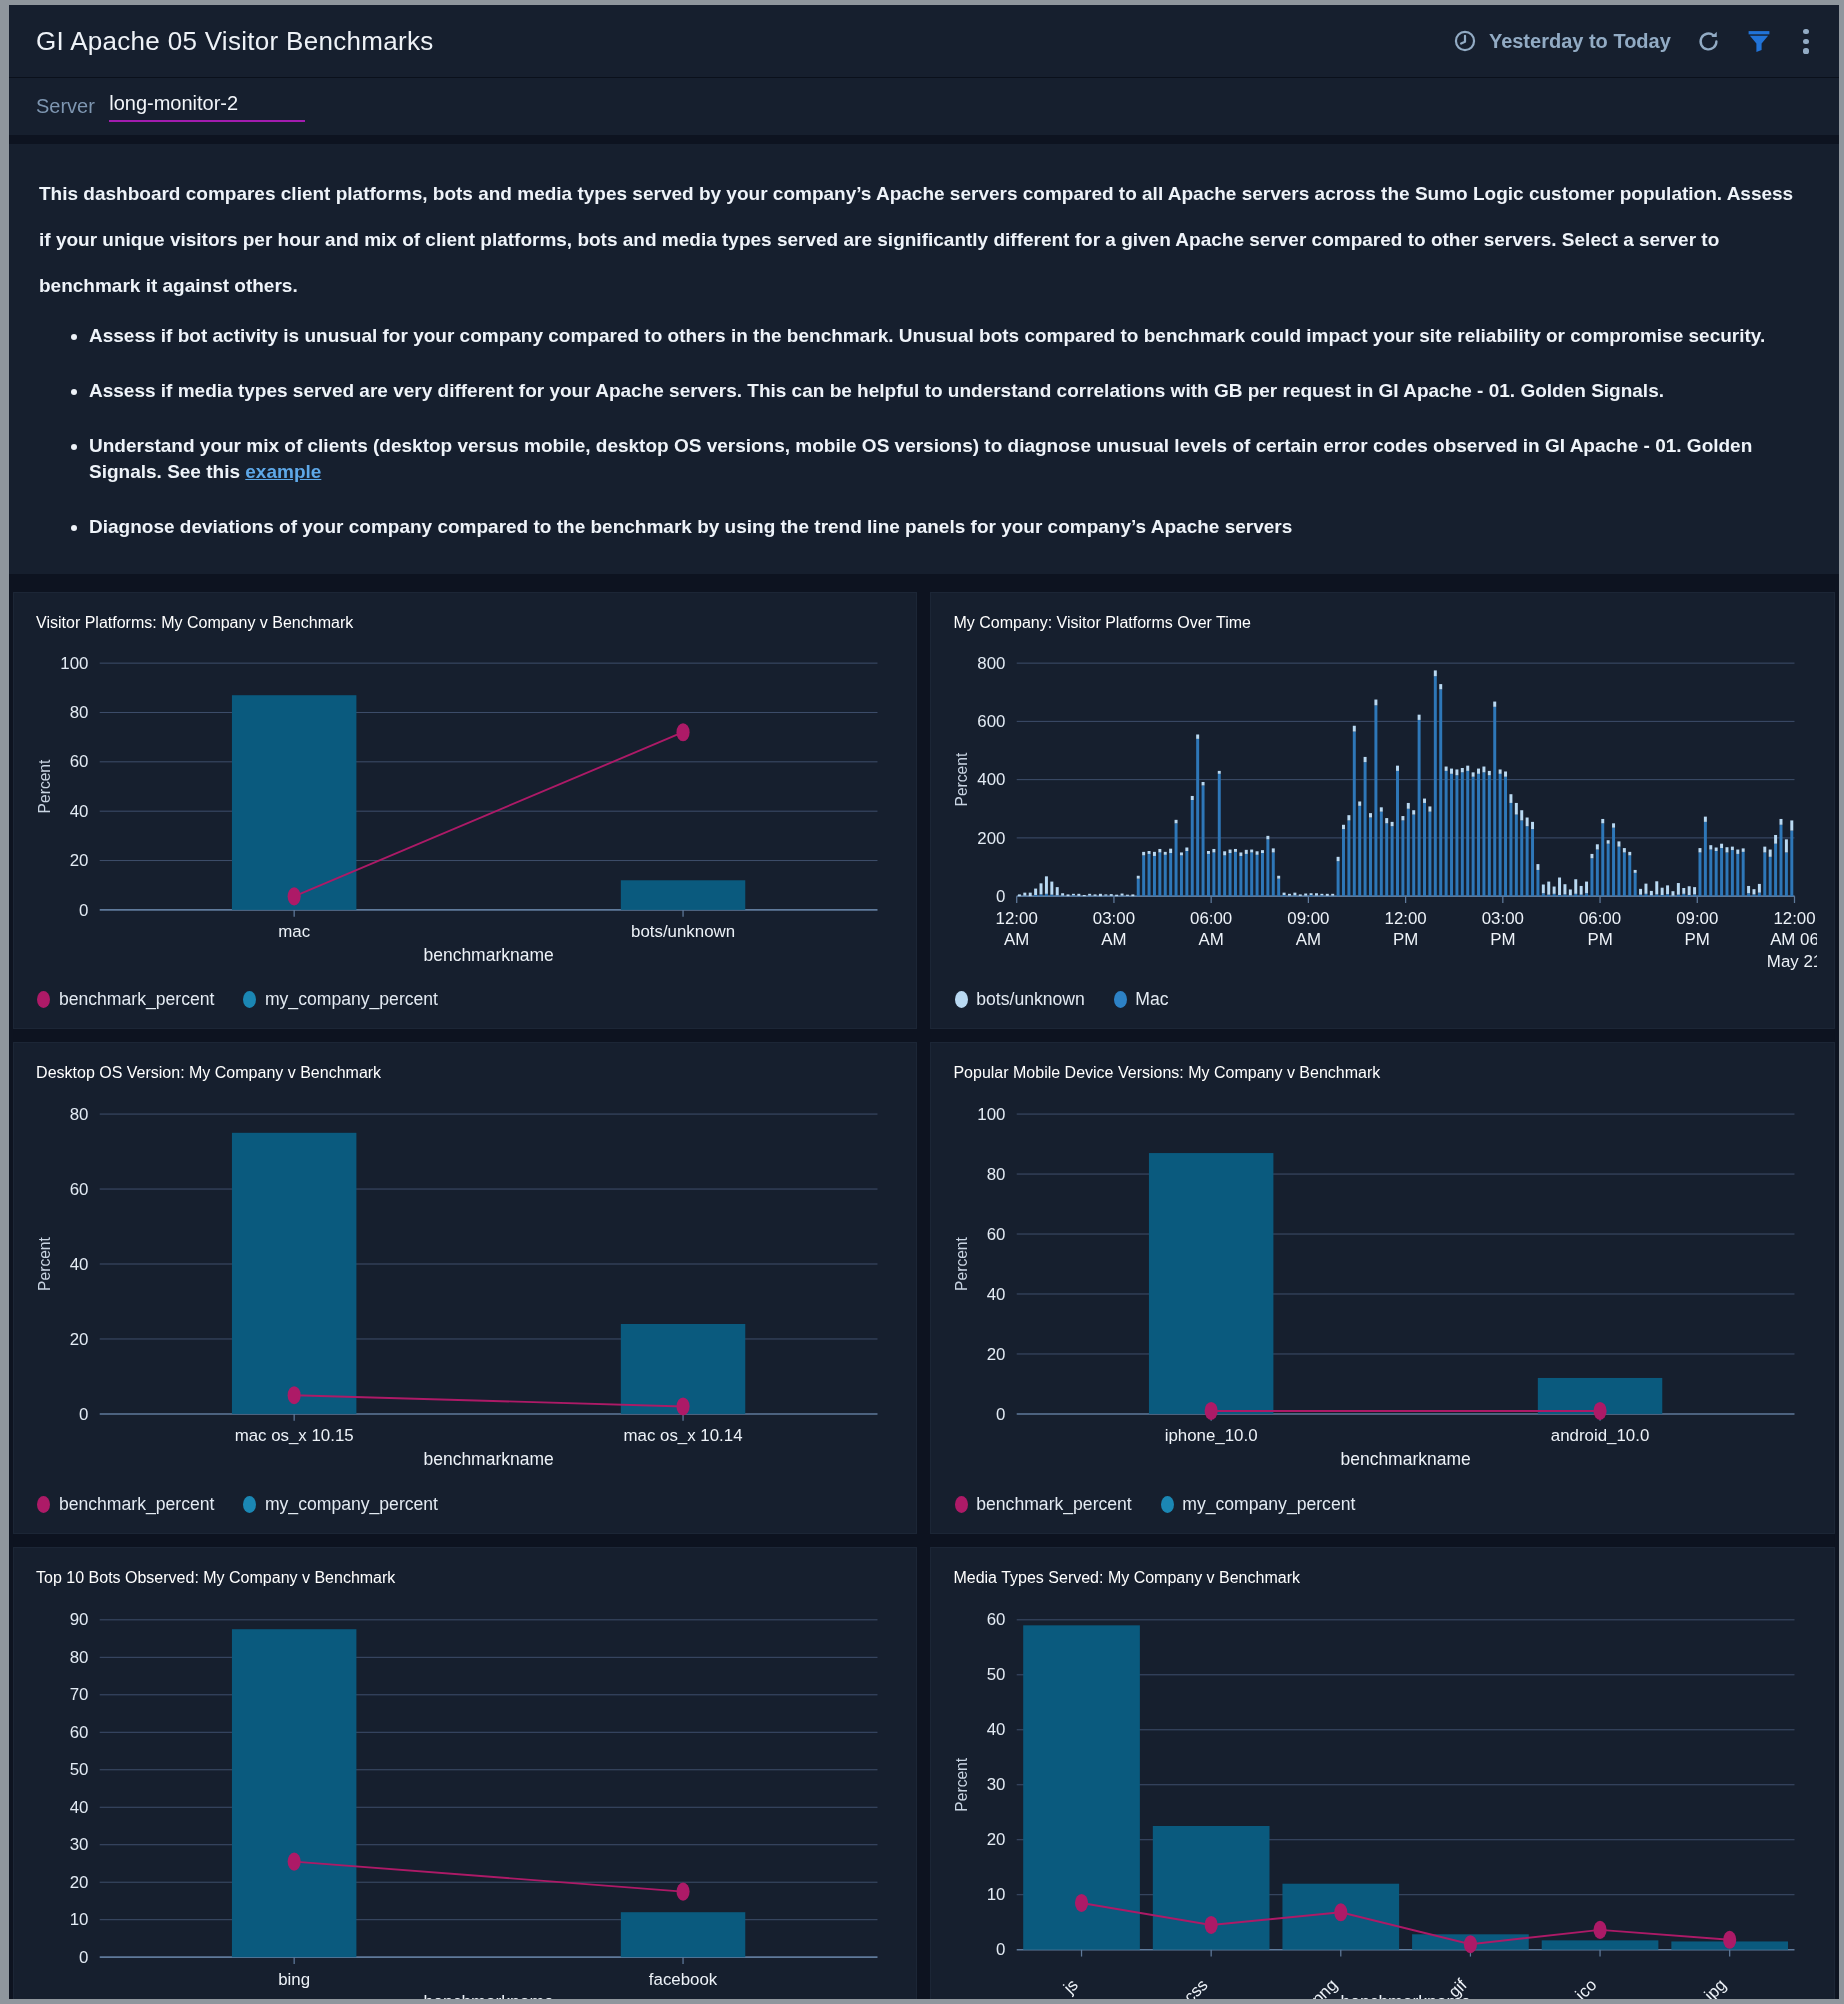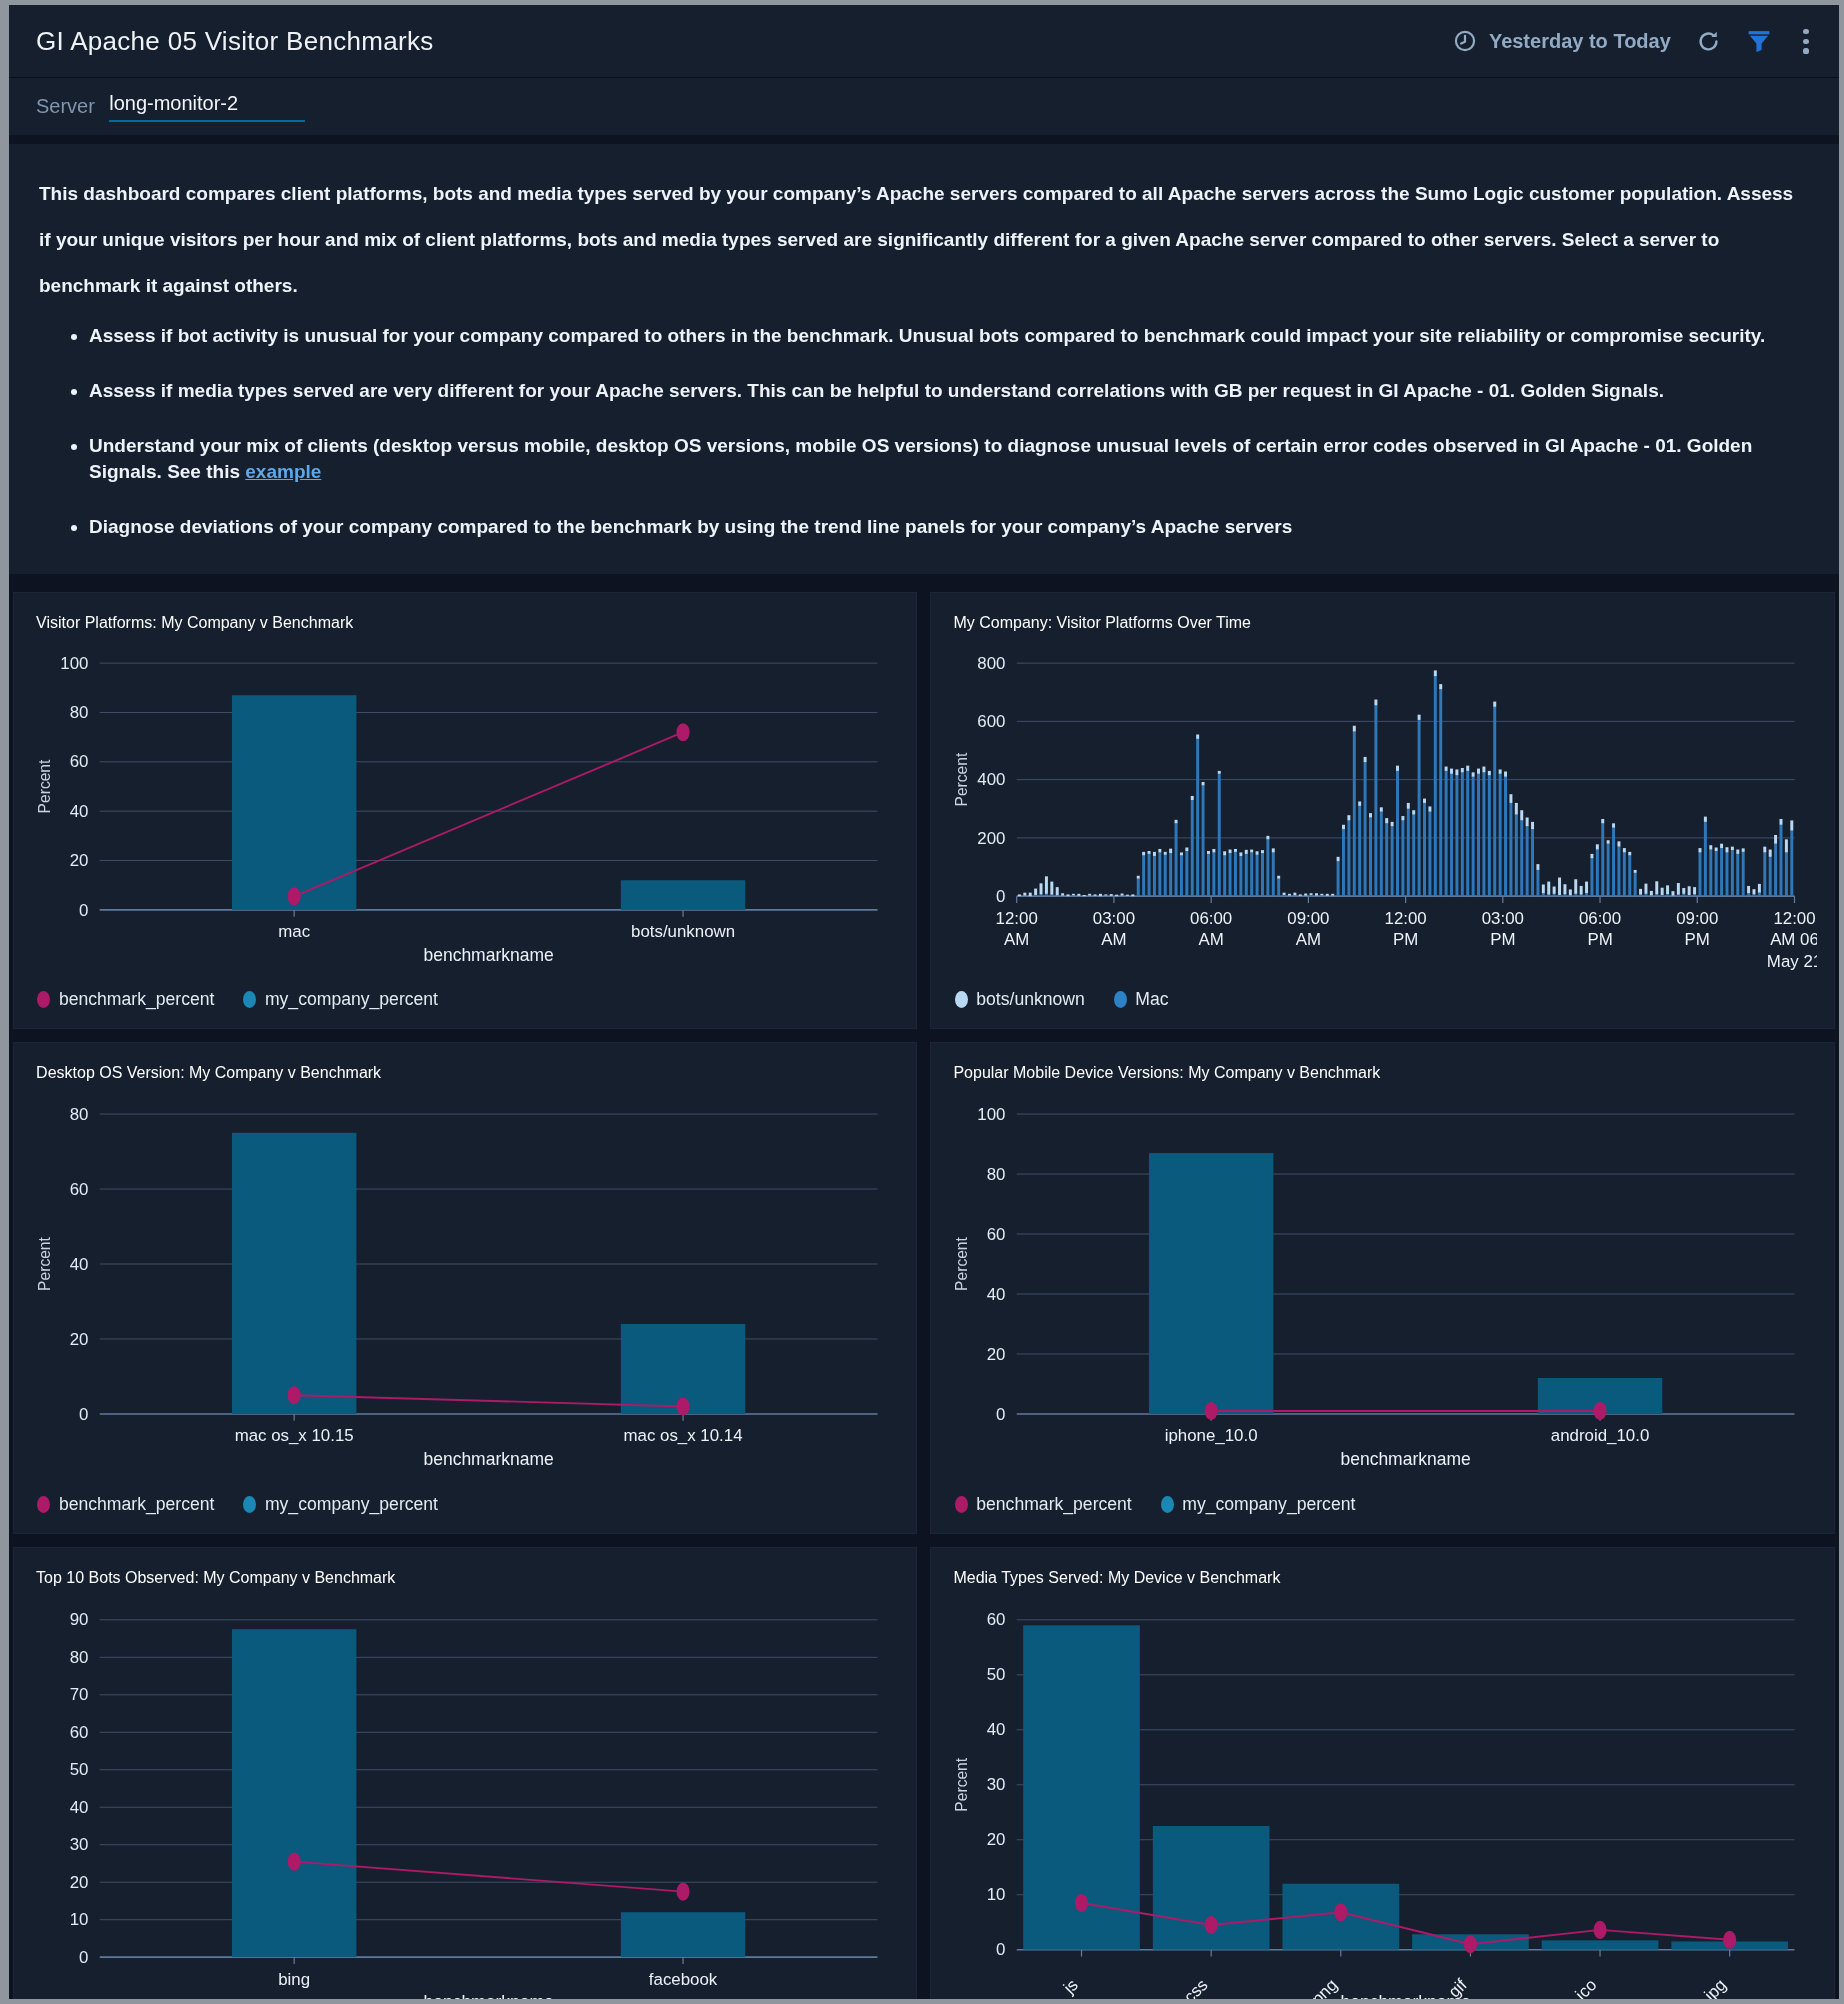--- a/index.html
+++ b/index.html
@@ -22,21 +22,21 @@
   .time-range { display: flex; align-items: center; gap: 13px; color: #92abc4; font-size: 20px; font-weight: 700; cursor: pointer; }
   .icon-btn { display: flex; align-items: center; justify-content: center; cursor: pointer; }
   .kebab { display: flex; flex-direction: column; gap: 4.6px; padding: 2.6px 6.5px; }
   .kebab i { width: 5.2px; height: 5.2px; border-radius: 50%; background: #92abc4; }
 
   
   .filter-bar { height: 57px; background: #161f2e; display: flex; align-items: center; padding: 0 27px; }
   .filter-label { color: #7e96b1; font-size: 20px; margin-right: 14.3px; }
   .filter-value {
     color: #f2f5f9; font-size: 20px; width: 196px; padding-bottom: 5.2px;
-    border-bottom: 2px solid #0369a1; background: transparent;
+    border-bottom: 2px solid #a21caf; background: transparent;
   }
 
   
   .description { background: #161f2e; margin-top: 9px; padding: 27px 30px 34px 30px; }
   .description p { font-size: 19px; line-height: 2.42; color: #eef3f9; font-weight: 700; }
   .description ul { margin-top: 14.3px; padding-left: 50px; }
   .description li { font-size: 19px; color: #eef3f9; font-weight: 700; margin-bottom: 28px; line-height: 1.4; }
   .description li:last-child { margin-bottom: 0; }
   .description a { color: #5ea8e8; text-decoration: underline; cursor: pointer; }
 
@@ -588,21 +588,21 @@
           <text x="1043.75" y="608" text-anchor="middle" fill="#edf2f8" font-size="27">facebook</text>
           <polyline points="421.25,411 1043.75,459" fill="none" stroke="#ad1a67" stroke-width="3"></polyline>
           <ellipse cx="421.25" cy="411" rx="10.5" ry="14.5" fill="#ad1a67"></ellipse>
           <ellipse cx="1043.75" cy="459" rx="10.5" ry="14.5" fill="#ad1a67"></ellipse>
           <text x="732.5" y="646" text-anchor="middle" fill="#edf2f8" font-size="28">benchmarkname</text>
         </svg>
 
   </section>
 
   <section class="panel">
-    <h3 class="panel-title">Media Types Served: My Device v Benchmark</h3>
+    <h3 class="panel-title">Media Types Served: My Company v Benchmark</h3>
     <svg class="chart" xmlns="http://www.w3.org/2000/svg" viewBox="0 0 1390 660" height="430">
           <text x="92" y="561" text-anchor="end" fill="#e3ebf4" font-size="27">0</text>
           <line x1="110" x2="1355" y1="464" y2="464" stroke="#3e4e6b" stroke-width="1.6"></line>
           <text x="92" y="473" text-anchor="end" fill="#e3ebf4" font-size="27">10</text>
           <line x1="110" x2="1355" y1="376" y2="376" stroke="#3e4e6b" stroke-width="1.6"></line>
           <text x="92" y="385" text-anchor="end" fill="#e3ebf4" font-size="27">20</text>
           <line x1="110" x2="1355" y1="288" y2="288" stroke="#3e4e6b" stroke-width="1.6"></line>
           <text x="92" y="297" text-anchor="end" fill="#e3ebf4" font-size="27">30</text>
           <line x1="110" x2="1355" y1="200" y2="200" stroke="#3e4e6b" stroke-width="1.6"></line>
           <text x="92" y="209" text-anchor="end" fill="#e3ebf4" font-size="27">40</text>

